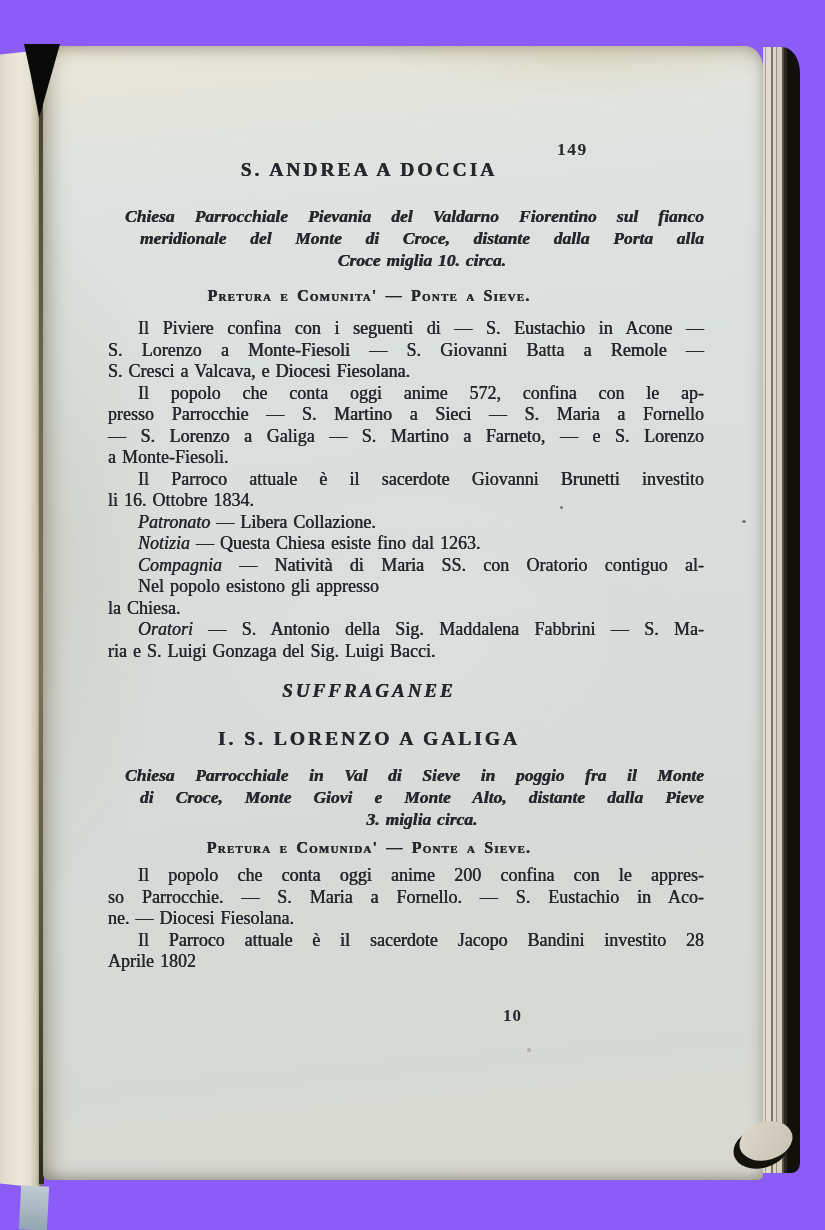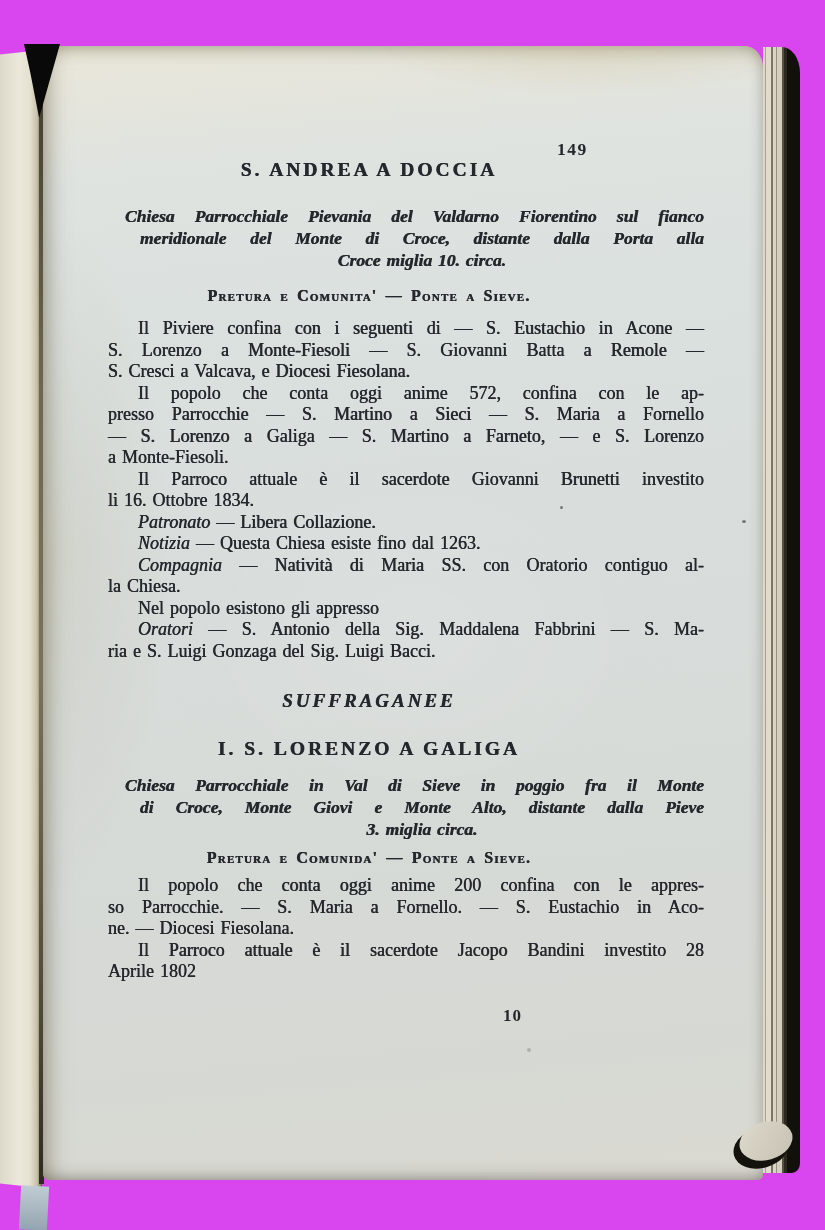--- a/index.html
+++ b/index.html
@@ -1,18 +1,18 @@
 <!DOCTYPE html>
 <html><head>
 <meta charset="utf-8">
 <style>
   html,body{margin:0;padding:0;background:#000;}
   .scene{
     position:relative;width:825px;height:1230px;overflow:hidden;
-    background:#d946ef;
+    background:#8b5cf6;
     font-family:"Liberation Serif","DejaVu Serif",serif;
   }
   
   .facing-page{
     position:absolute;left:0;top:50px;width:42px;height:1138px;
     background:linear-gradient(90deg,#ddd9ca 0%,#ebe8da 45%,#e6e2d2 70%,#c8c1ab 88%,#8a8168 96%,#5f5944 100%);
     clip-path:polygon(0 0.4%,100% 0,100% 100%,0 99.6%);
   }
   .gutter-line{
     position:absolute;left:39px;top:48px;width:5px;height:1136px;
@@ -70,21 +70,21 @@
     text-shadow:.35px 0 0 rgba(35,38,43,.85), -.25px 0 0 rgba(35,38,43,.5);
   }
   .line{font-size:18px;line-height:21.5px;word-spacing:1.5px;}
   .j{text-align:justify;text-align-last:justify;}
   .in{text-indent:30px;}
   .it{font-style:italic;}
   .center{text-align:center;margin-right:74px;}
   .running-header{margin-top:18px;font-size:23px;line-height:28px;font-weight:bold;letter-spacing:5px;}
   .section-title{margin-top:26px;font-size:19.5px;line-height:24px;font-weight:bold;letter-spacing:3px;}
   .t2{margin-top:24px;text-align:center;}
-  .suffra{margin-top:27px;font-size:19px;line-height:24px;font-weight:bold;font-style:italic;letter-spacing:3px;}
+  .suffra{margin-top:17px;font-size:19px;line-height:24px;font-weight:bold;font-style:italic;letter-spacing:3px;}
   .intro{margin-top:23px;font-style:italic;font-weight:bold;padding-left:32px;}
   .intro .line{font-size:17.5px;line-height:22px;text-align:center;}
   .intro .first{text-indent:-15px;}
   .i2{margin-top:13px;}
   .pretura{margin-top:15px;font-variant:small-caps;font-weight:bold;font-size:16px;line-height:20px;letter-spacing:1.2px;word-spacing:3px;}
   .p2m{margin-top:8px;}
   .para{margin-top:12px;}
   .para.flush{margin-top:0;}
   .pg-num{position:absolute;left:557px;top:139px;font-size:17.5px;font-weight:bold;letter-spacing:1.5px;color:#24272b;}
   .sig{position:absolute;left:503px;top:1006px;font-size:17px;font-weight:bold;letter-spacing:1px;color:#24272b;}
@@ -135,23 +135,23 @@
     <div class="para flush">
       <div class="line in j">Il Parroco attuale è il sacerdote Giovanni Brunetti investito</div>
       <div class="line">li 16. Ottobre 1834.</div>
     </div>
 
     <div class="line in"><span class="it">Patronato</span><span> — Libera Collazione.</span></div>
 
     <div class="line in"><span class="it">Notizia</span><span> — Questa Chiesa esiste fino dal 1263.</span></div>
 
     <div class="line in j"><span class="it">Compagnia</span><span> — Natività di Maria SS. con Oratorio contiguo al-</span></div>
+    <div class="line in">Nel popolo esistono gli appresso</div>
+
     <div class="line">la Chiesa.</div>
-
-    <div class="line in">Nel popolo esistono gli appresso</div>
 
     <div class="line in j"><span class="it">Oratori</span><span> — S. Antonio della Sig. Maddalena Fabbrini — S. Ma-</span></div>
     <div class="line">ria e S. Luigi Gonzaga del Sig. Luigi Bacci.</div>
 
     <div class="suffra center">SUFFRAGANEE</div>
 
     <div class="section-title t2 center">I. S. LORENZO A GALIGA</div>
 
     <div class="intro i2">
       <div class="line first j">Chiesa Parrocchiale in Val di Sieve in poggio fra il Monte</div>

